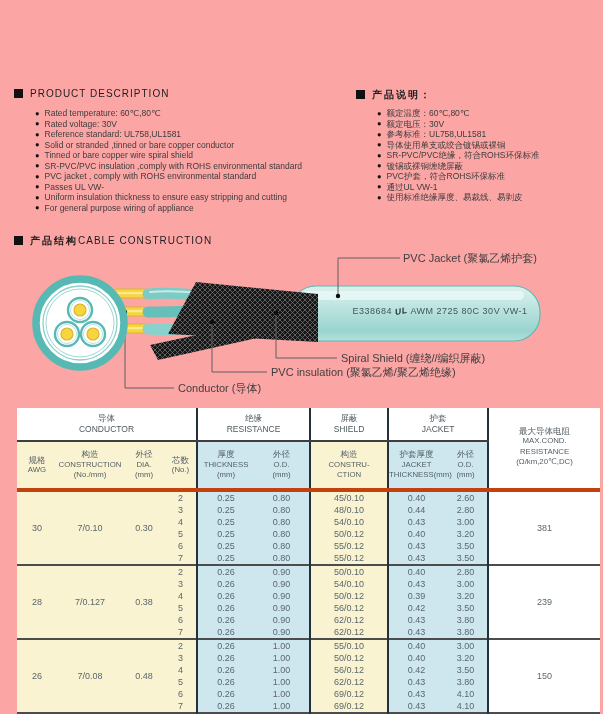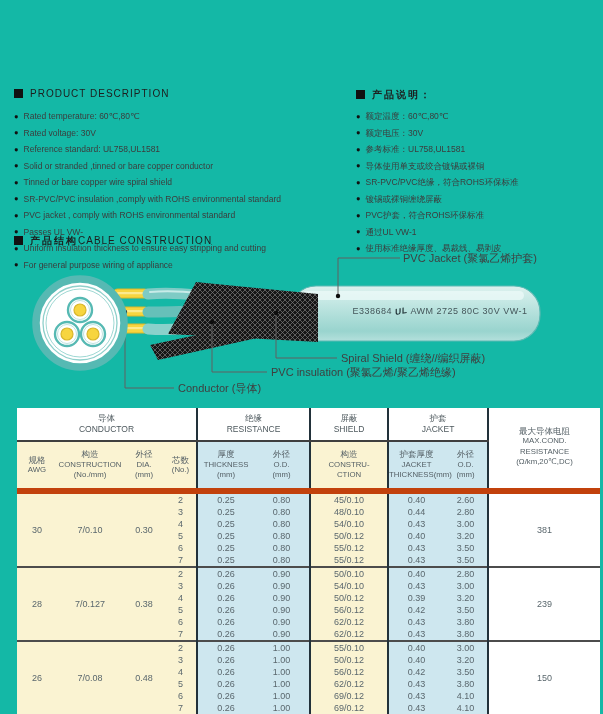--- a/index.html
+++ b/index.html
@@ -1,24 +1,24 @@
 <!DOCTYPE html>
 <html><head>
 <meta charset="utf-8">
 <style>
   html,body{margin:0;padding:0;background:#fff;}
-  .page{position:relative;width:603px;height:714px;overflow:hidden;background:#14b8a6;
+  .page{position:relative;width:603px;height:714px;overflow:hidden;background:#fca5a5;
         font-family:"Liberation Sans","DejaVu Sans",sans-serif;color:#333;}
   
   .sec-title{position:absolute;font-size:10px;color:#1d1d1d;letter-spacing:1px;white-space:nowrap;}
   .sq{display:inline-block;width:9px;height:9px;background:#111;margin-right:7px;vertical-align:-1px;}
   .cn-bold{font-weight:bold;letter-spacing:2px;}
   .en-part{margin-left:0;letter-spacing:1px;}
   
-  .blist{position:absolute;top:108px;font-size:8.5px;line-height:16px;color:#3c3c3c;}
+  .blist{position:absolute;top:108px;font-size:8.5px;line-height:10px;color:#3c3c3c;margin-left:21px;}
   .bitem{white-space:nowrap;}
   .bitem .dot{font-size:7.5px;margin-right:5px;vertical-align:0.5px;color:#111;}
   
   .diagram{position:absolute;left:0;top:250px;width:603px;height:152px;}
   .diagram svg{position:absolute;left:0;top:0;}
   .dlabel{position:absolute;font-size:11px;color:#3f3f3f;line-height:10px;white-space:nowrap;}
   .jacket-print{position:absolute;left:335px;top:56px;width:210px;text-align:center;
                 font-size:9px;color:#44565a;letter-spacing:0.5px;white-space:nowrap;}
   .ul-mark{display:inline-block;font-weight:bold;font-style:italic;font-size:8.5px;
            transform:rotate(-10deg);margin:0 3px;color:#1d2e33;}
@@ -28,21 +28,21 @@
   table.spec th,table.spec td{padding:0;margin:0;text-align:center;vertical-align:middle;
              font-weight:normal;}
   tr.grp-hd th{height:32px;background:#fff;font-size:8.5px;color:#4d585d;line-height:11px;
              border-bottom:2px solid #3f3f3f;}
   th.res-hd{border-bottom:none !important;vertical-align:bottom;}
   th.res-hd .pad{padding-bottom:3px;}
   tr.sub-hd th{height:46px;font-size:8.5px;color:#556066;line-height:10.5px;}
   tr.sub-hd .l2,tr.sub-hd .l3,.res-hd .l2,.res-hd .l3,.res-hd .l4{font-size:7.8px;white-space:nowrap;}
   .res-hd .l1{font-size:8.5px;}
   .res-hd div{line-height:10.5px;color:#556066;}
-  thead{border-bottom:6px solid #c2410c;}
+  thead{border-bottom:4px solid #c2410c;}
   tbody td{height:12px;font-size:9px;color:#5a676d;}
   tbody.gsep{border-top:2px solid #4c4c4c;}
   tbody:last-child{border-bottom:2px solid #4c4c4c;}
   .cream{background:#FAF3D2;}
   .blue{background:#CEE7EF;}
   .white{background:#ffffff;}
   .bl{border-left:2px solid #22313a;}
 </style>
 </head>
 <body>

